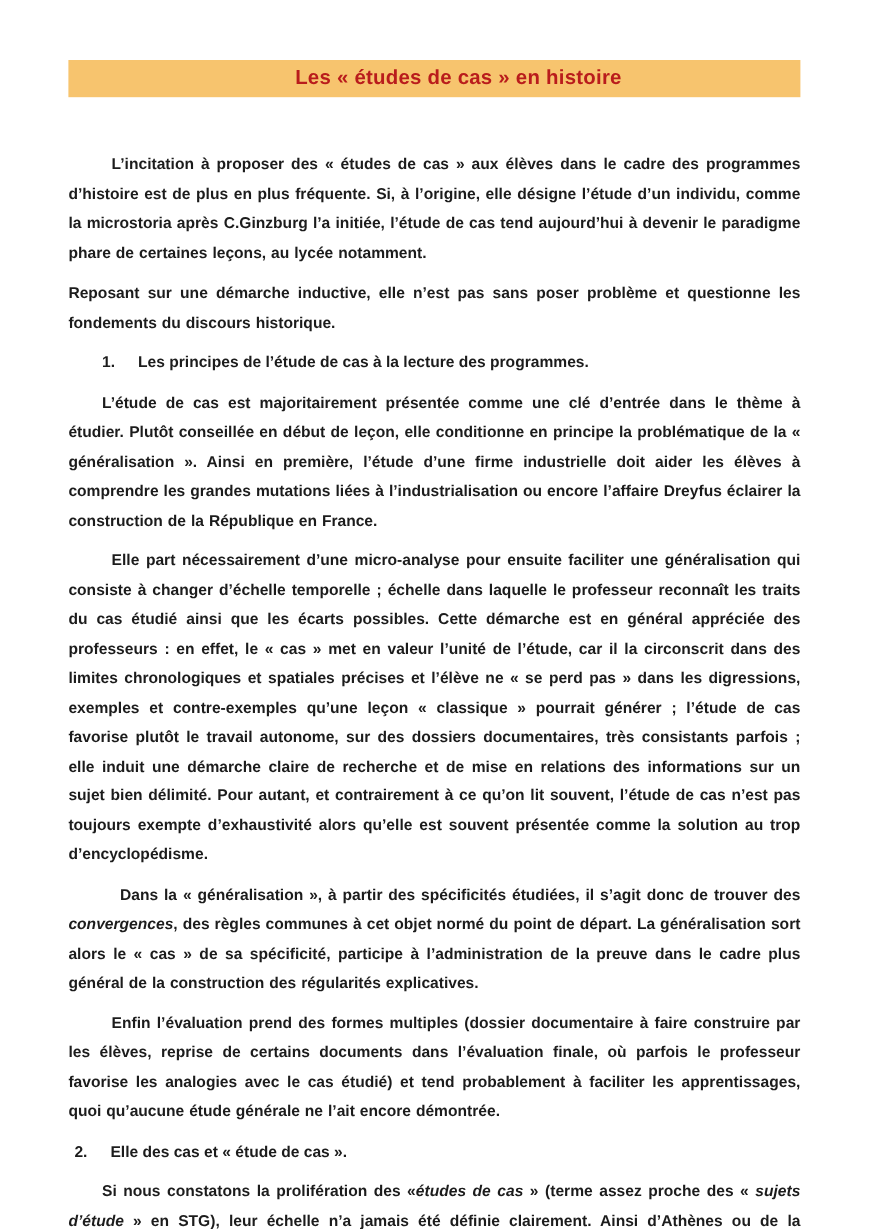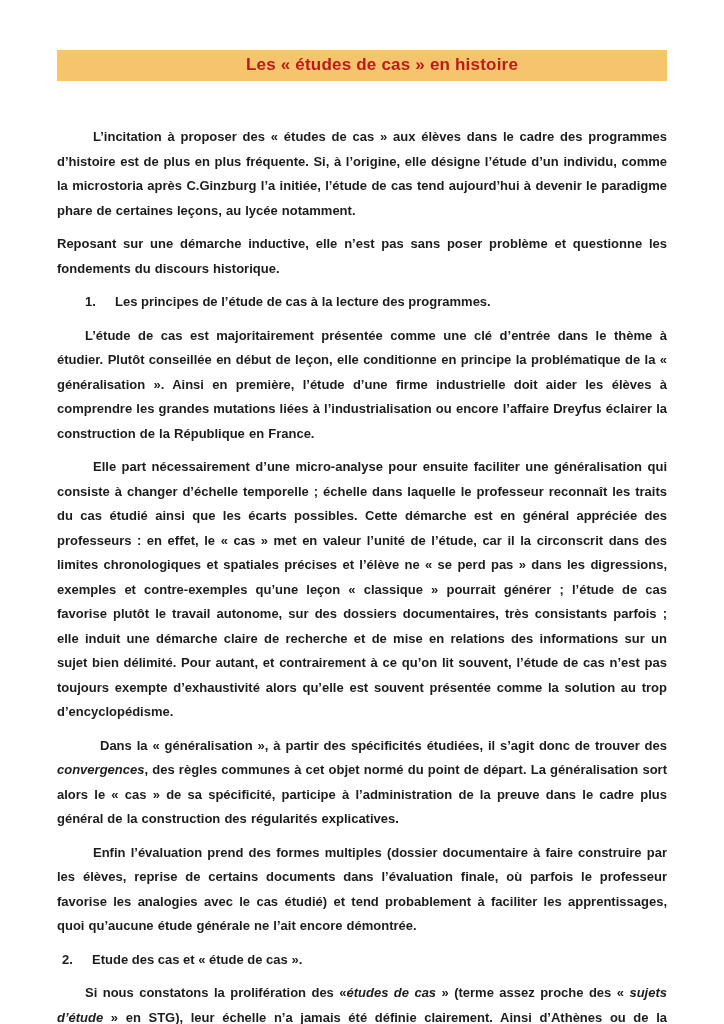--- a/index.html
+++ b/index.html
@@ -65,16 +65,16 @@
     <span class="title">Les « études de cas » en histoire</span>
   </div>
   <div id="doc-body">
       <div class="para" style="text-indent: 36px;"><span>L’incitation à proposer des « études de cas » aux élèves dans le cadre des programmes d’histoire est de plus en plus fréquente. Si, à l’origine, elle désigne l’étude d’un individu, comme la microstoria après C.Ginzburg l’a initiée, l’étude de cas tend aujourd’hui à devenir le paradigme phare de certaines leçons, au lycée notamment.</span></div>
       <div class="para"><span>Reposant sur une démarche inductive, elle n’est pas sans poser problème et questionne les fondements du discours historique.</span></div>
       <div class="heading" style="padding-left: 28px;"><span class="heading-num">1.</span><span>Les principes de l’étude de cas à la lecture des programmes.</span></div>
       <div class="para" style="text-indent: 28px;"><span>L’étude de cas est majoritairement présentée comme une clé d’entrée dans le thème à étudier. Plutôt conseillée en début de leçon, elle conditionne en principe la problématique de la « généralisation ». Ainsi en première, l’étude d’une firme industrielle doit aider les élèves à comprendre les grandes mutations liées à l’industrialisation ou encore l’affaire Dreyfus éclairer la construction de la République en France.</span></div>
       <div class="para" style="text-indent: 36px;"><span>Elle part nécessairement d’une micro-analyse pour ensuite faciliter une généralisation qui consiste à changer d’échelle temporelle ; échelle dans laquelle le professeur reconnaît les traits du cas étudié ainsi que les écarts possibles. Cette démarche est en général appréciée des professeurs : en effet, le « cas » met en valeur l’unité de l’étude, car il la circonscrit dans des limites chronologiques et spatiales précises et l’élève ne « se perd pas » dans les digressions, exemples et contre-exemples qu’une leçon « classique » pourrait générer ; l’étude de cas favorise plutôt le travail autonome, sur des dossiers documentaires, très consistants parfois ; elle induit une démarche claire de recherche et de mise en relations des informations sur un sujet bien délimité. Pour autant, et contrairement à ce qu’on lit souvent, l’étude de cas n’est pas toujours exempte d’exhaustivité alors qu’elle est souvent présentée comme la solution au trop d’encyclopédisme.</span></div>
       <div class="para" style="text-indent: 43px;"><span>Dans la « généralisation », à partir des spécificités étudiées, il s’agit donc de trouver des </span><span class="italic">convergences</span><span>, des règles communes à cet objet normé du point de départ. La généralisation sort alors le « cas » de sa spécificité, participe à l’administration de la preuve dans le cadre plus général de la construction des régularités explicatives.</span></div>
       <div class="para" style="text-indent: 36px;"><span>Enfin l’évaluation prend des formes multiples (dossier documentaire à faire construire par les élèves, reprise de certains documents dans l’évaluation finale, où parfois le professeur favorise les analogies avec le cas étudié) et tend probablement à faciliter les apprentissages, quoi qu’aucune étude générale ne l’ait encore démontrée.</span></div>
-      <div class="heading" style="padding-left: 5px;"><span class="heading-num">2.</span><span>Etude des cas et « étude de cas ».</span></div>
+      <div class="heading" style="padding-left: 5px;"><span class="heading-num">2.</span><span>Elle des cas et « étude de cas ».</span></div>
       <div class="para" style="text-indent: 28px;"><span>Si nous constatons la prolifération des «</span><span class="italic">études de cas</span><span> » (terme assez proche des « </span><span class="italic">sujets d’étude</span><span> » en STG), leur échelle n’a jamais été définie clairement. Ainsi d’Athènes ou de la Méditerranée au XII</span><span class="sup">ème</span><span> siècle, ou encore de l’année 1789, nous pourrions dire qu’ils sont potentiellement des « études de cas ». En suivant les historiens (C.Ginzburg, S.Cerutti, J.Revel …) ainsi que les sociologues (J.C Passeron), le professeur remonte par jeux d’échelle</span></div>
     </div>
 </div>
 
 </body></html>

